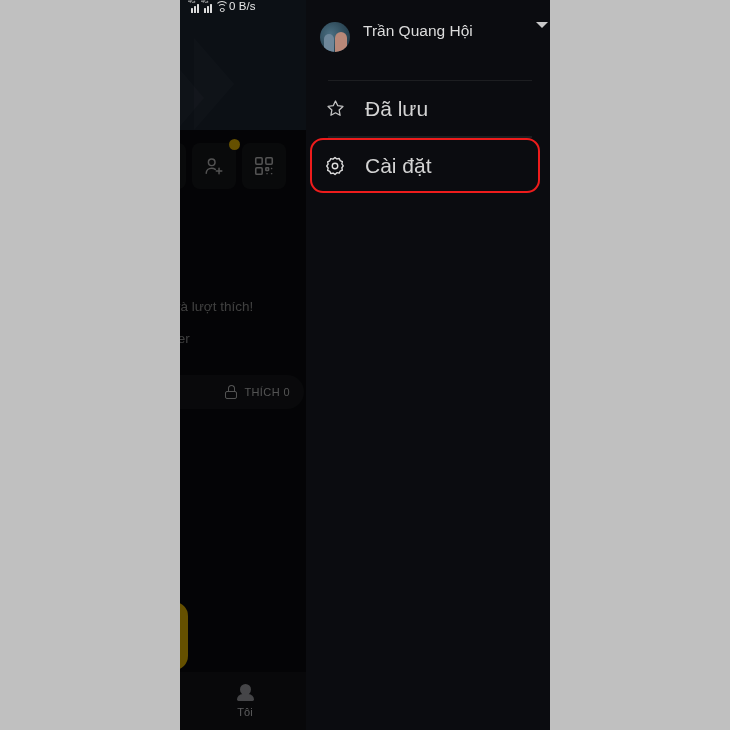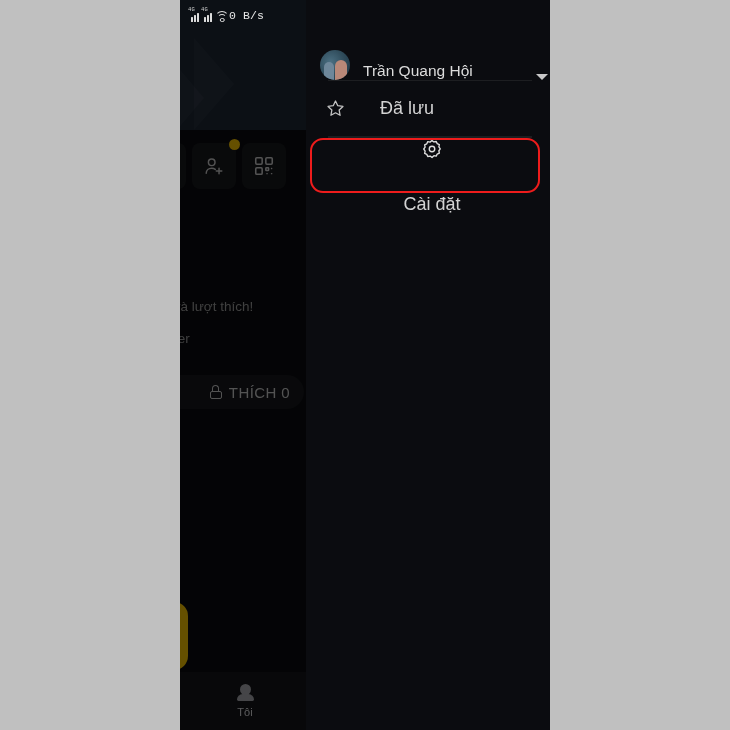--- a/index.html
+++ b/index.html
@@ -75,21 +75,21 @@
     z-index: 8;
     display: flex;
     align-items: center;
     color: #e8e8e8;
     font-size: 11.5px;
     letter-spacing: 0.1px;
   }
   #sb-left {
     position: absolute;
     left: 8px; top: 0; height: 22px;
-    display: flex; align-items: flex-end; gap: 0; font-family: Liberation Mono, monospace;
+    display: flex; align-items: flex-start; gap: 0;
   }
   #sb-center {
     position: absolute;
     left: 0; right: 0; top: 0; height: 22px;
     display: flex; align-items: center; justify-content: center;
     padding-left: 130px;
   }
   #sb-right {
     position: absolute;
     right: 9px; top: 0; height: 22px;
@@ -235,21 +235,21 @@
     width: 150px; height: 34px;
     border-radius: 18px;
     background: #141519;
     display: flex;
     align-items: center;
     justify-content: flex-end;
     padding-right: 14px;
     gap: 7px;
     z-index: 4;
     color: #b9b9b9;
-    font-size: 15px;
+    font-size: 11px;
     letter-spacing: 0.4px;
   }
   .lock-ic {
     width: 12px; height: 14px;
     position: relative;
   }
   .lock-ic b {
     position: absolute;
     left: 0; bottom: 0;
     width: 12px; height: 8.5px;
@@ -338,21 +338,21 @@
     left: 126px; top: 0;
     width: 244px;
     height: 730px;
     background: #0b0c10;
     z-index: 20;
   }
   #drawer-status-spacer { height: 22px; }
 
   #profile-row {
     display: flex;
-    align-items: flex-end;
+    align-items: flex-start;
     height: 58px;
     padding: 0 2px 0 14px;
     gap: 13px;
   }
   #avatar {
     width: 30px; height: 30px;
     border-radius: 50%;
     background: radial-gradient(circle at 35% 40%, #4b6f82 0%, #2e4a59 55%, #1d3140 100%);
     position: relative;
     overflow: hidden;
@@ -391,23 +391,23 @@
     height: 1px;
     margin: 0 18px 0 22px;
     background: rgba(255,255,255,0.075);
   }
 
   .menu-item {
     display: flex;
     align-items: center;
     height: 55px;
     padding-left: 18px;
-    gap: 34px;
+    gap: 19px;
     color: #d3d3d3;
-    font-size: 18px;
+    font-size: 21px;
     position: relative;
   }
   .menu-item .mi-icon {
     width: 22px; height: 22px;
     flex: none;
     display: flex;
     align-items: center;
     justify-content: center;
   }
   .menu-item svg { display: block; }
@@ -419,21 +419,20 @@
   #highlight-box {
     position: absolute;
     left: 0; top: 0; right: 0; bottom: 0;
     border: 2px solid #ee1c1c;
     border-radius: 13px;
     pointer-events: none;
   }
   #item-settings {
     height: 55px;
     padding-left: 14px;
-    flex-direction: column;
   }
 </style>
 </head>
 <body>
 
 <div id="stage">
 
   <div id="phone">
 
     <div id="app-layer">

